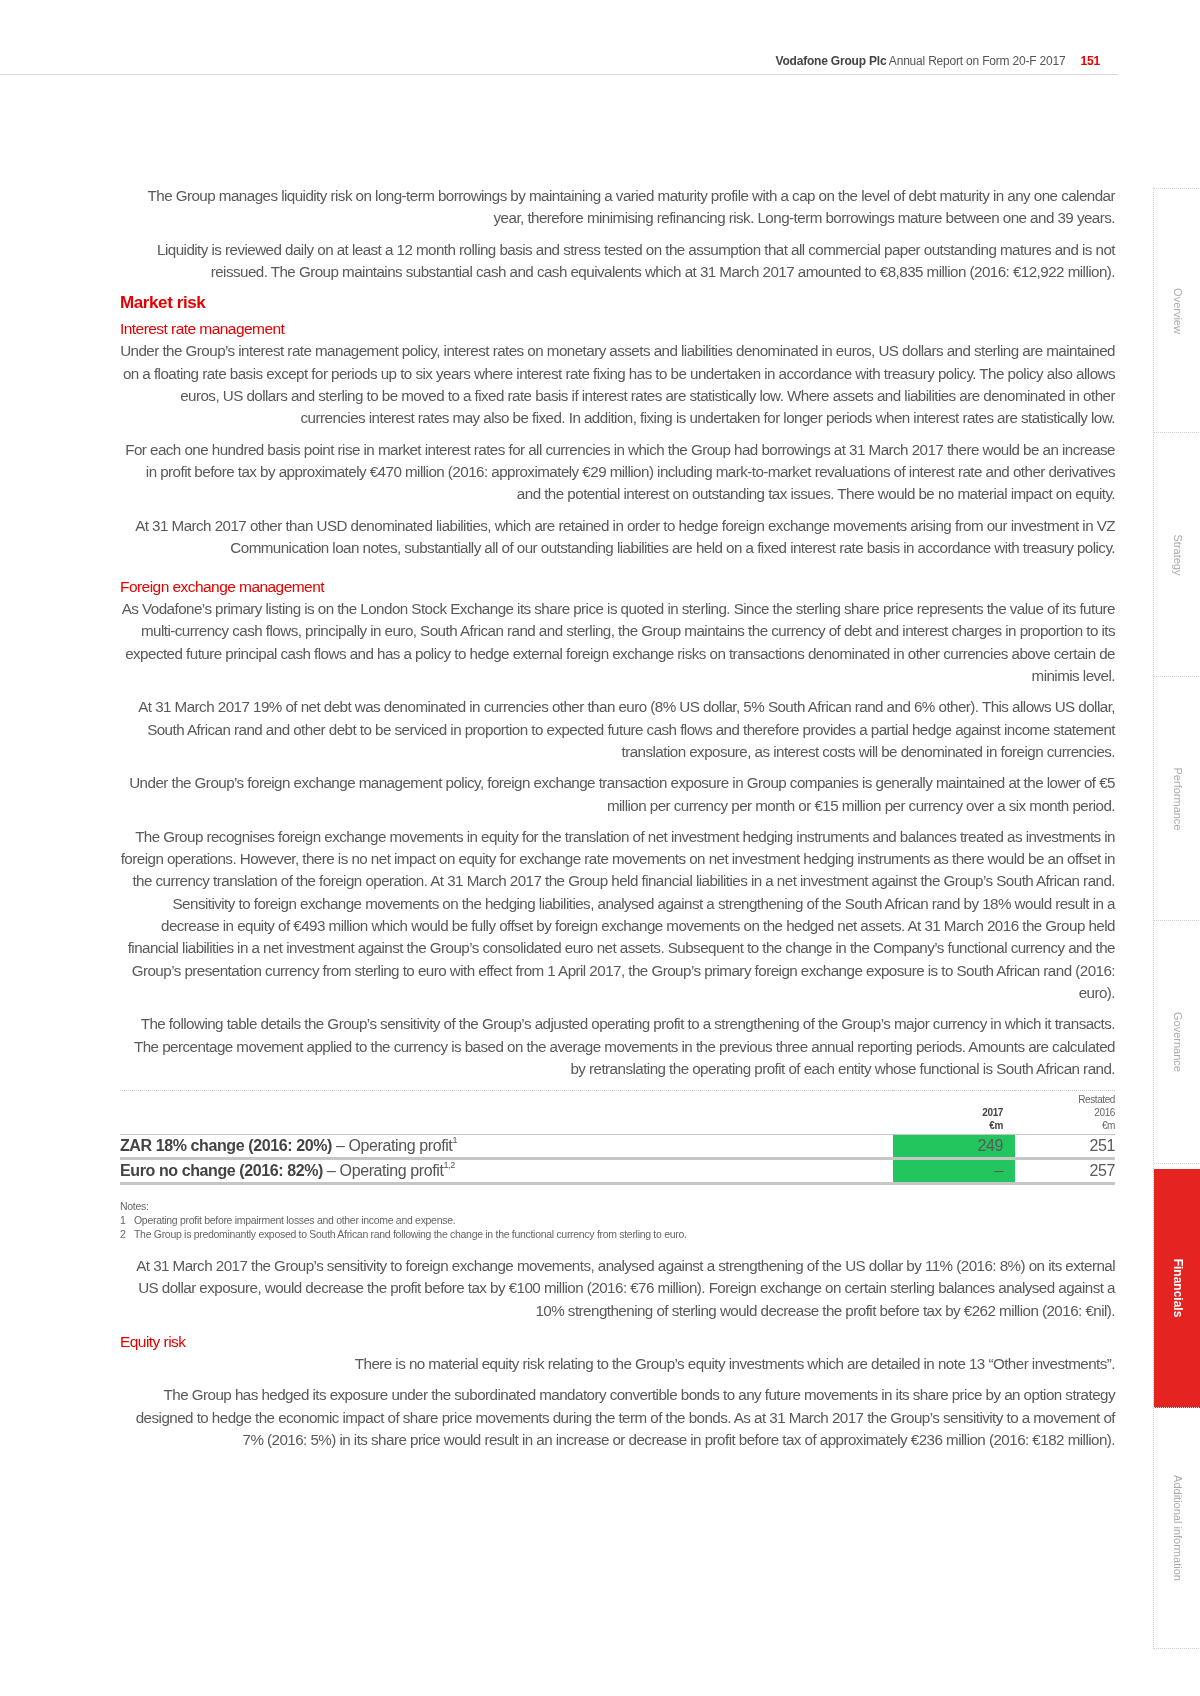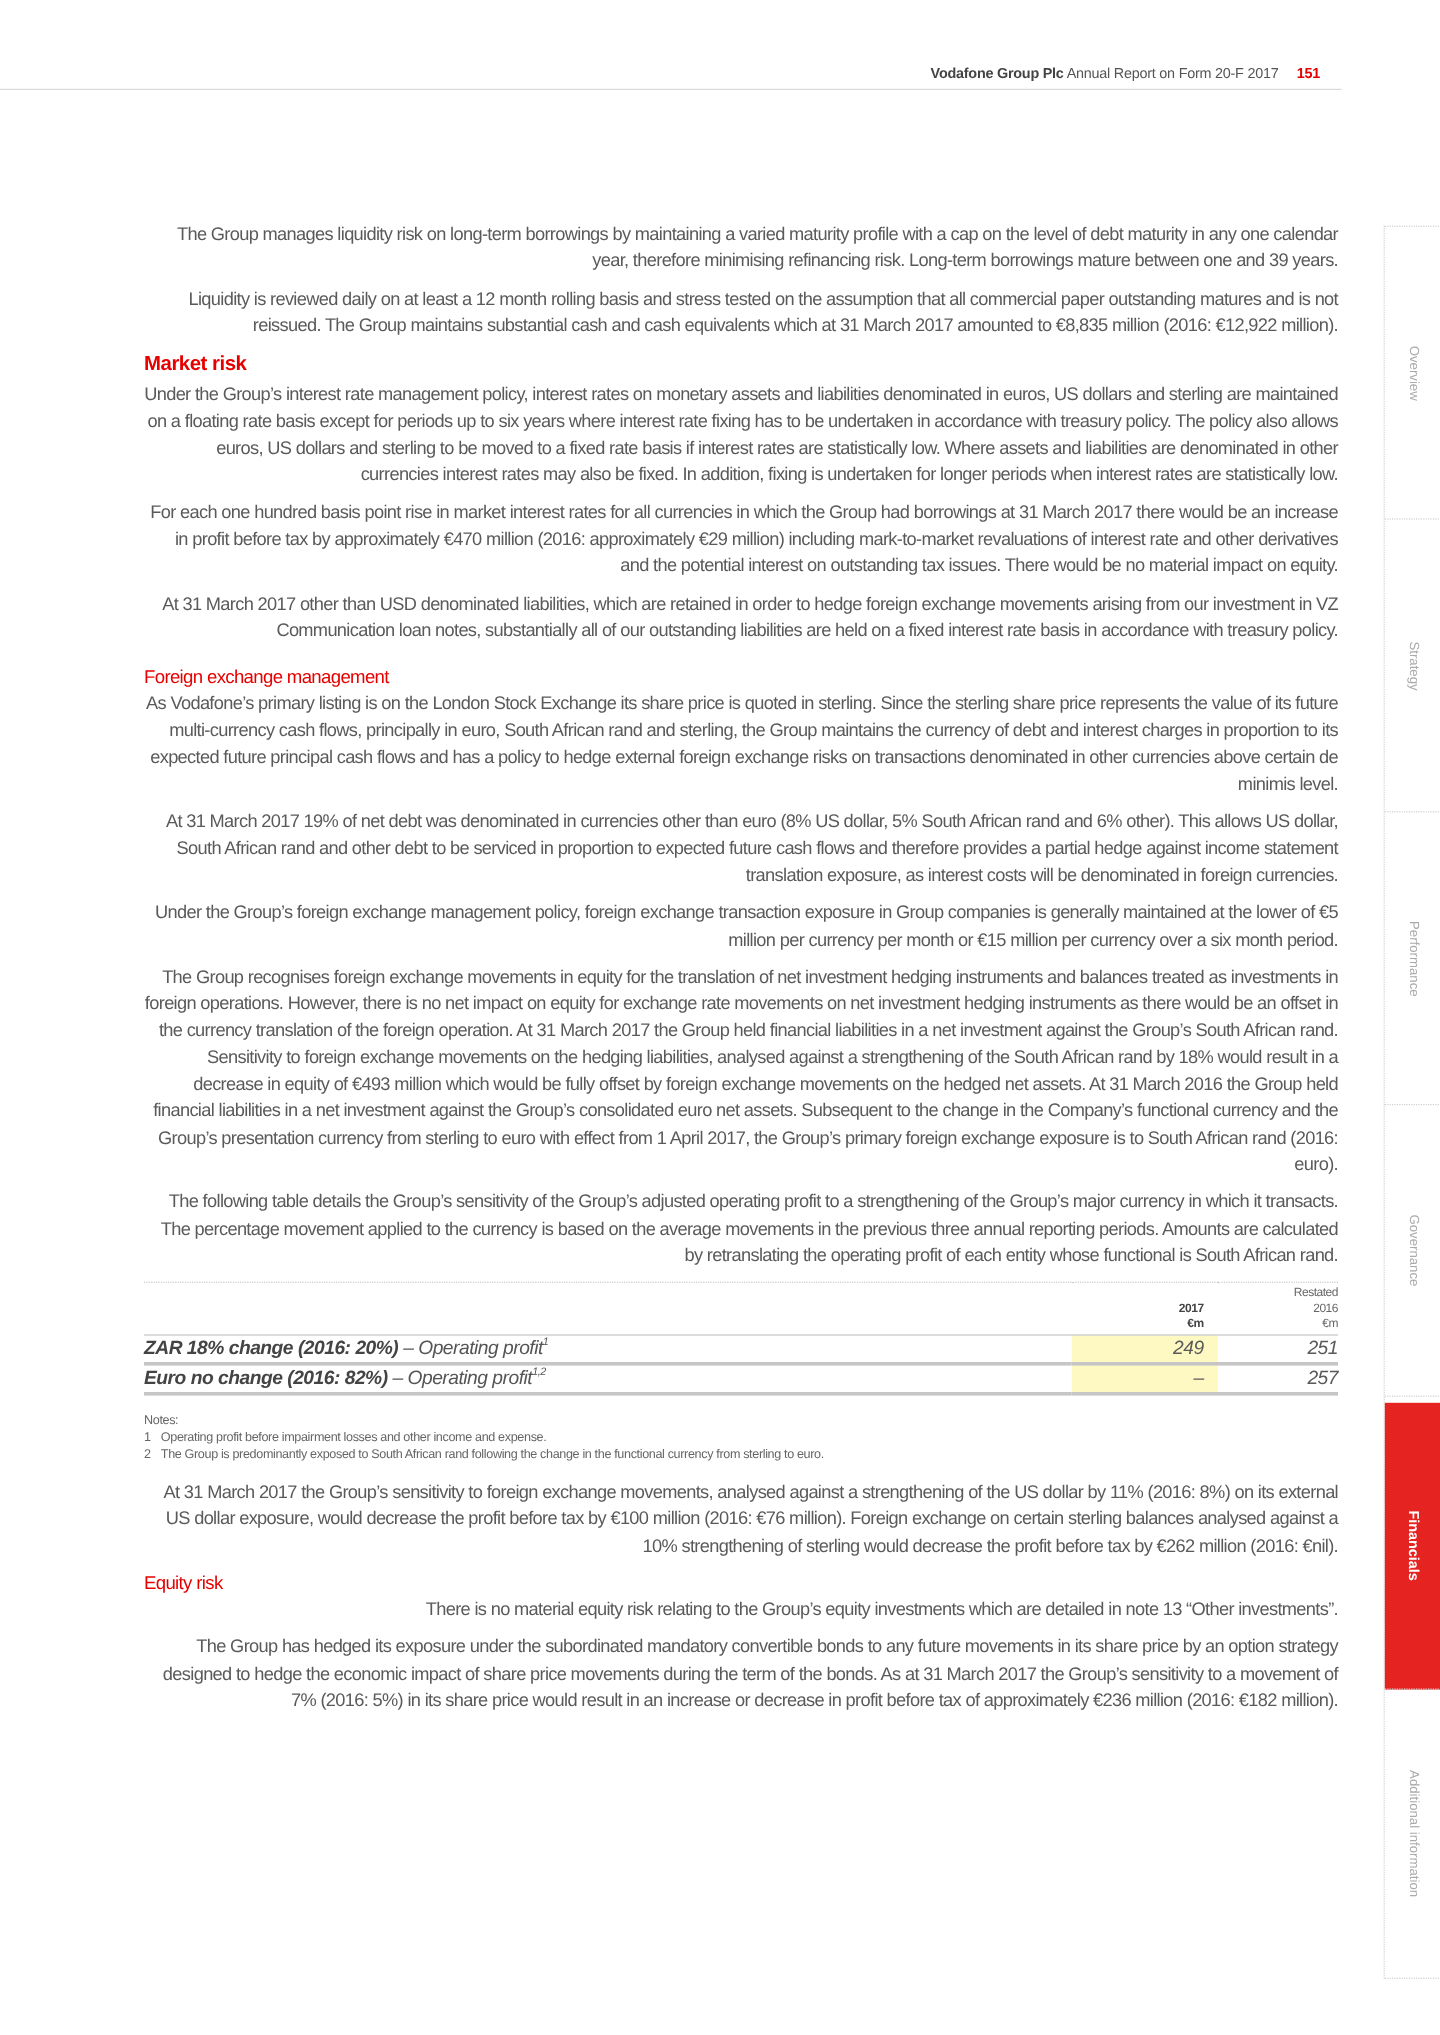--- a/index.html
+++ b/index.html
@@ -15,24 +15,24 @@
              font-size:15.2px; line-height:22.3px; letter-spacing:-0.55px; color:#5a5a5a; }
   .content p { margin:0 0 9px 0;text-align:right; }
   .h-market { color:#e60000; font-weight:bold; font-size:17px; margin:7px 0 4px 0; letter-spacing:-0.4px; }
   .h-sub { color:#e60000; font-size:15.5px; margin:0; line-height:22px; }
   .sp { height:8px; }
 
   table.sens { width:995px; border-collapse:collapse; margin-top:10px; letter-spacing:-0.4px; }
   table.sens th { font-size:10px; font-weight:normal; text-align:right; vertical-align:bottom; line-height:13px; padding:2px 0 2px 0; color:#666; }
   table.sens th.c17 { font-weight:bold; color:#444; padding-right:12px; }
   table.sens thead tr { border-top:1px dotted #c8c8c8; }
-  table.sens td { font-size:16px; line-height:22px; padding:0;font-style:italic; }
+  table.sens td { font-size:16px; line-height:22px; padding:0; }
   table.sens td.lbl { color:#555; }
   table.sens td.lbl b { color:#444; }
-  table.sens td.v17 { background:#fef9c3; text-align:right; width:110px; padding-right:12px; }
+  table.sens td.v17 { background:#22c55e; text-align:right; width:110px; padding-right:12px; }
   table.sens td.v16 { text-align:right; width:100px; }
   table.sens tr.r1 td { border-bottom:3px solid #c6c6c6; border-top:1px solid #c6c6c6; }
   table.sens tr.r2 td { border-bottom:3px solid #c6c6c6; }
   sup { font-size:9px; vertical-align:top; line-height:10px; }
 
   .notes { font-size:10.5px; line-height:14px; color:#666; margin-top:14px; margin-bottom:14px; letter-spacing:-0.3px; }
   .notes .n { display:block; }
   .notes .num { display:inline-block; width:14px; }
 
   .side { position:absolute; left:1153px; width:47px; border-left:1px dotted #cfcfcf; border-top:1px dotted #cfcfcf; }
@@ -52,20 +52,21 @@
     <span class="page-num">151</span>
   </div>
 </div>
 
 <div class="content">
   <p>The Group manages liquidity risk on long-term borrowings by maintaining a varied maturity profile with a cap on the level of debt maturity in any one calendar year, therefore minimising refinancing risk. Long-term borrowings mature between one and 39 years.</p>
   <p>Liquidity is reviewed daily on at least a 12 month rolling basis and stress tested on the assumption that all commercial paper outstanding matures and is not reissued. The Group maintains substantial cash and cash equivalents which at 31 March 2017 amounted to €8,835 million (2016: €12,922 million).</p>
 
   <div class="h-market">Market risk</div>
 
+  <div class="h-sub">Interest rate management</div>
   <p>Under the Group’s interest rate management policy, interest rates on monetary assets and liabilities denominated in euros, US dollars and sterling are maintained on a floating rate basis except for periods up to six years where interest rate fixing has to be undertaken in accordance with treasury policy. The policy also allows euros, US dollars and sterling to be moved to a fixed rate basis if interest rates are statistically low. Where assets and liabilities are denominated in other currencies interest rates may also be fixed. In addition, fixing is undertaken for longer periods when interest rates are statistically low.</p>
   <p>For each one hundred basis point rise in market interest rates for all currencies in which the Group had borrowings at 31 March 2017 there would be an increase in profit before tax by approximately €470 million (2016: approximately €29 million) including mark-to-market revaluations of interest rate and other derivatives and the potential interest on outstanding tax issues. There would be no material impact on equity.</p>
   <p>At 31 March 2017 other than USD denominated liabilities, which are retained in order to hedge foreign exchange movements arising from our investment in VZ Communication loan notes, substantially all of our outstanding liabilities are held on a fixed interest rate basis in accordance with treasury policy.</p>
   <div class="sp"></div>
 
   <div class="h-sub">Foreign exchange management</div>
   <p>As Vodafone’s primary listing is on the London Stock Exchange its share price is quoted in sterling. Since the sterling share price represents the value of its future multi-currency cash flows, principally in euro, South African rand and sterling, the Group maintains the currency of debt and interest charges in proportion to its expected future principal cash flows and has a policy to hedge external foreign exchange risks on transactions denominated in other currencies above certain de minimis level.</p>
   <p>At 31 March 2017 19% of net debt was denominated in currencies other than euro (8% US dollar, 5% South African rand and 6% other). This allows US dollar, South African rand and other debt to be serviced in proportion to expected future cash flows and therefore provides a partial hedge against income statement translation exposure, as interest costs will be denominated in foreign currencies.</p>
   <p>Under the Group’s foreign exchange management policy, foreign exchange transaction exposure in Group companies is generally maintained at the lower of €5 million per currency per month or €15 million per currency over a six month period.</p>
   <p>The Group recognises foreign exchange movements in equity for the translation of net investment hedging instruments and balances treated as investments in foreign operations. However, there is no net impact on equity for exchange rate movements on net investment hedging instruments as there would be an offset in the currency translation of the foreign operation. At 31 March 2017 the Group held financial liabilities in a net investment against the Group’s South African rand. Sensitivity to foreign exchange movements on the hedging liabilities, analysed against a strengthening of the South African rand by 18% would result in a decrease in equity of €493 million which would be fully offset by foreign exchange movements on the hedged net assets. At 31 March 2016 the Group held financial liabilities in a net investment against the Group’s consolidated euro net assets. Subsequent to the change in the Company’s functional currency and the Group’s presentation currency from sterling to euro with effect from 1 April 2017, the Group’s primary foreign exchange exposure is to South African rand (2016: euro).</p>

